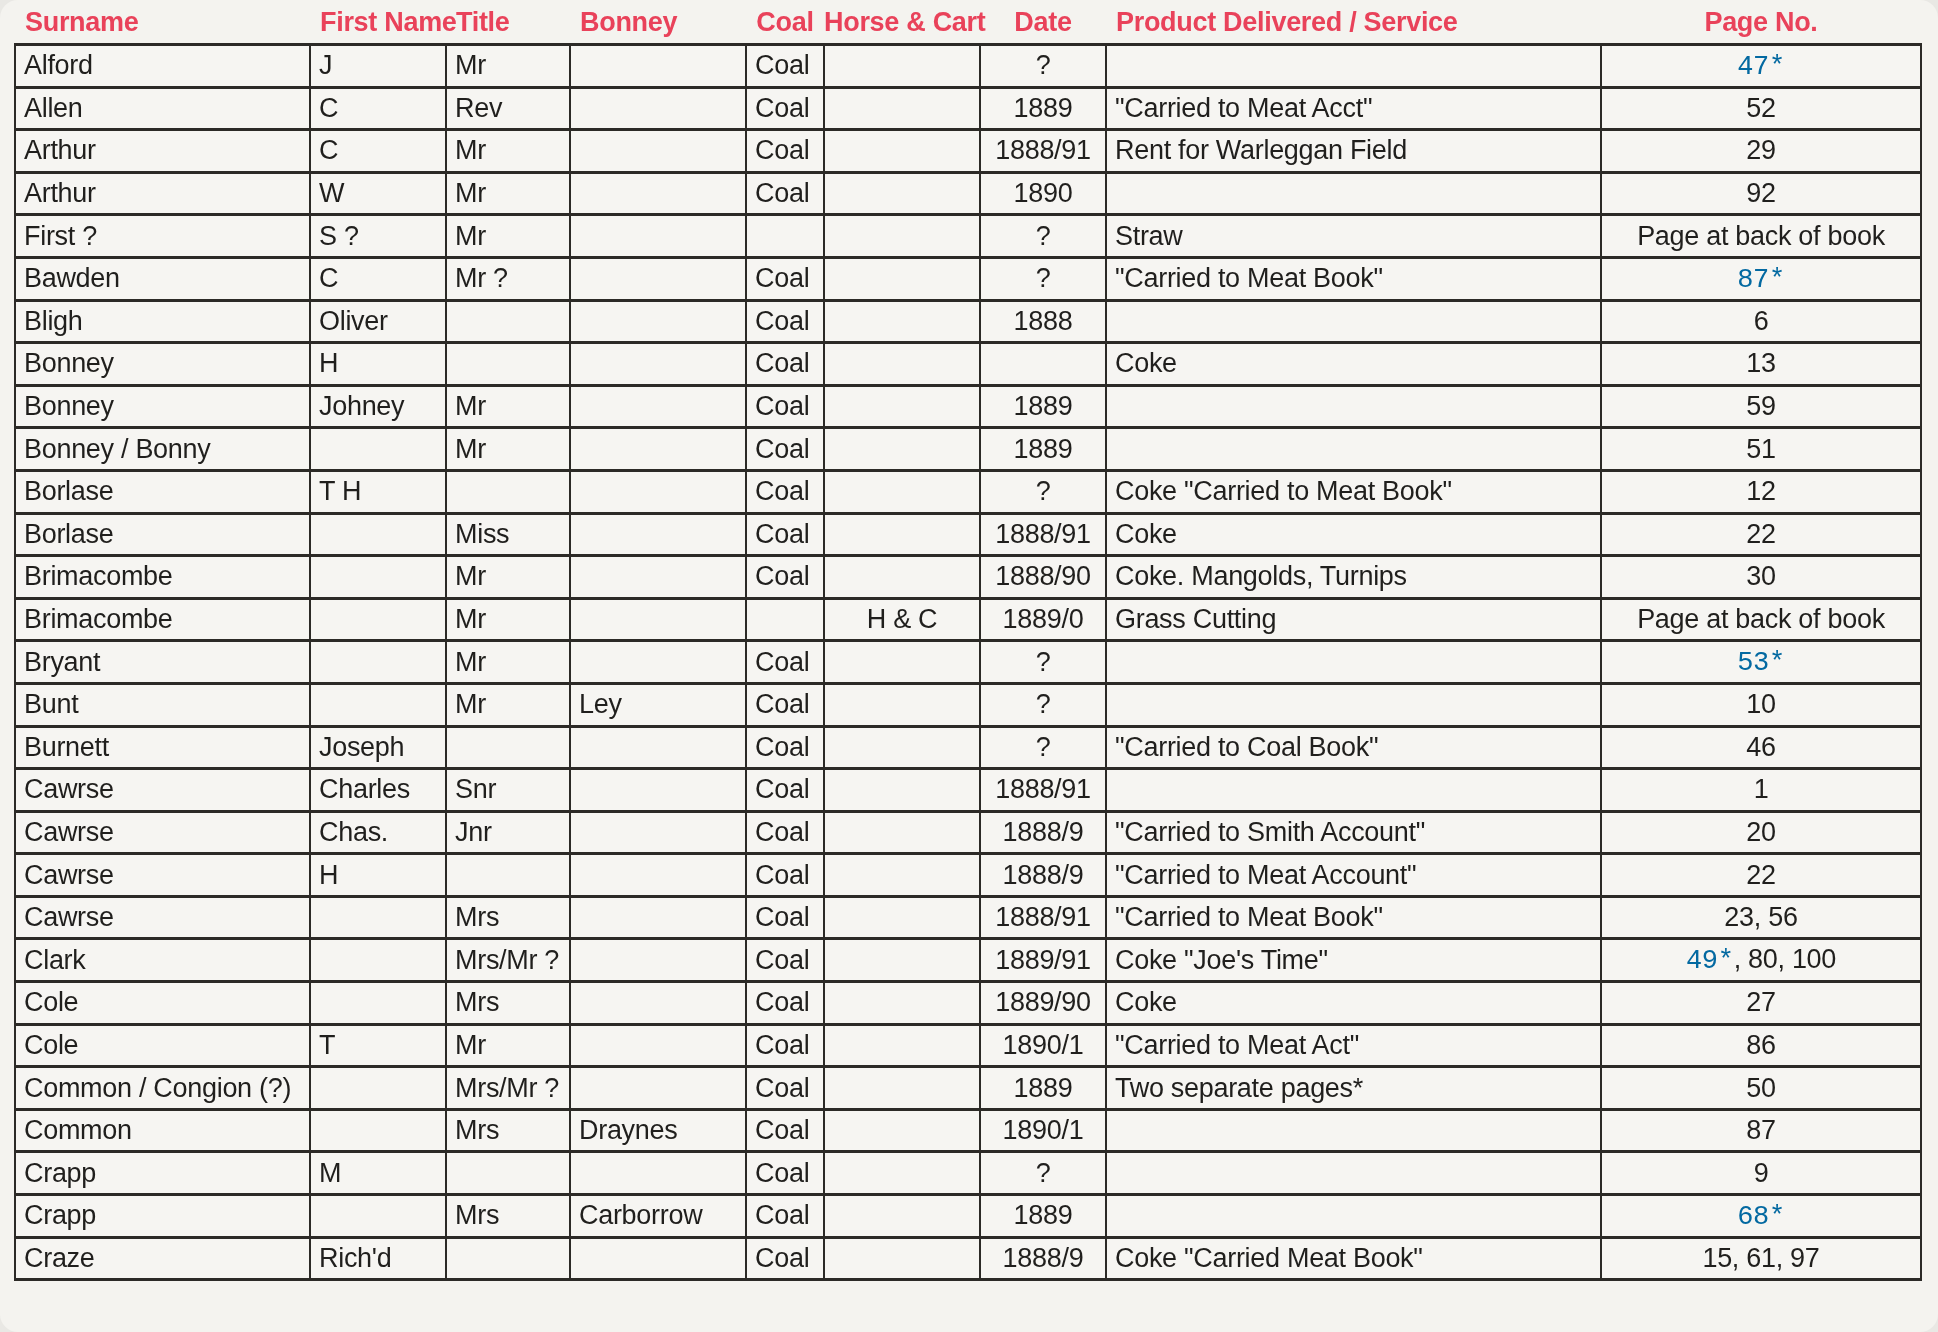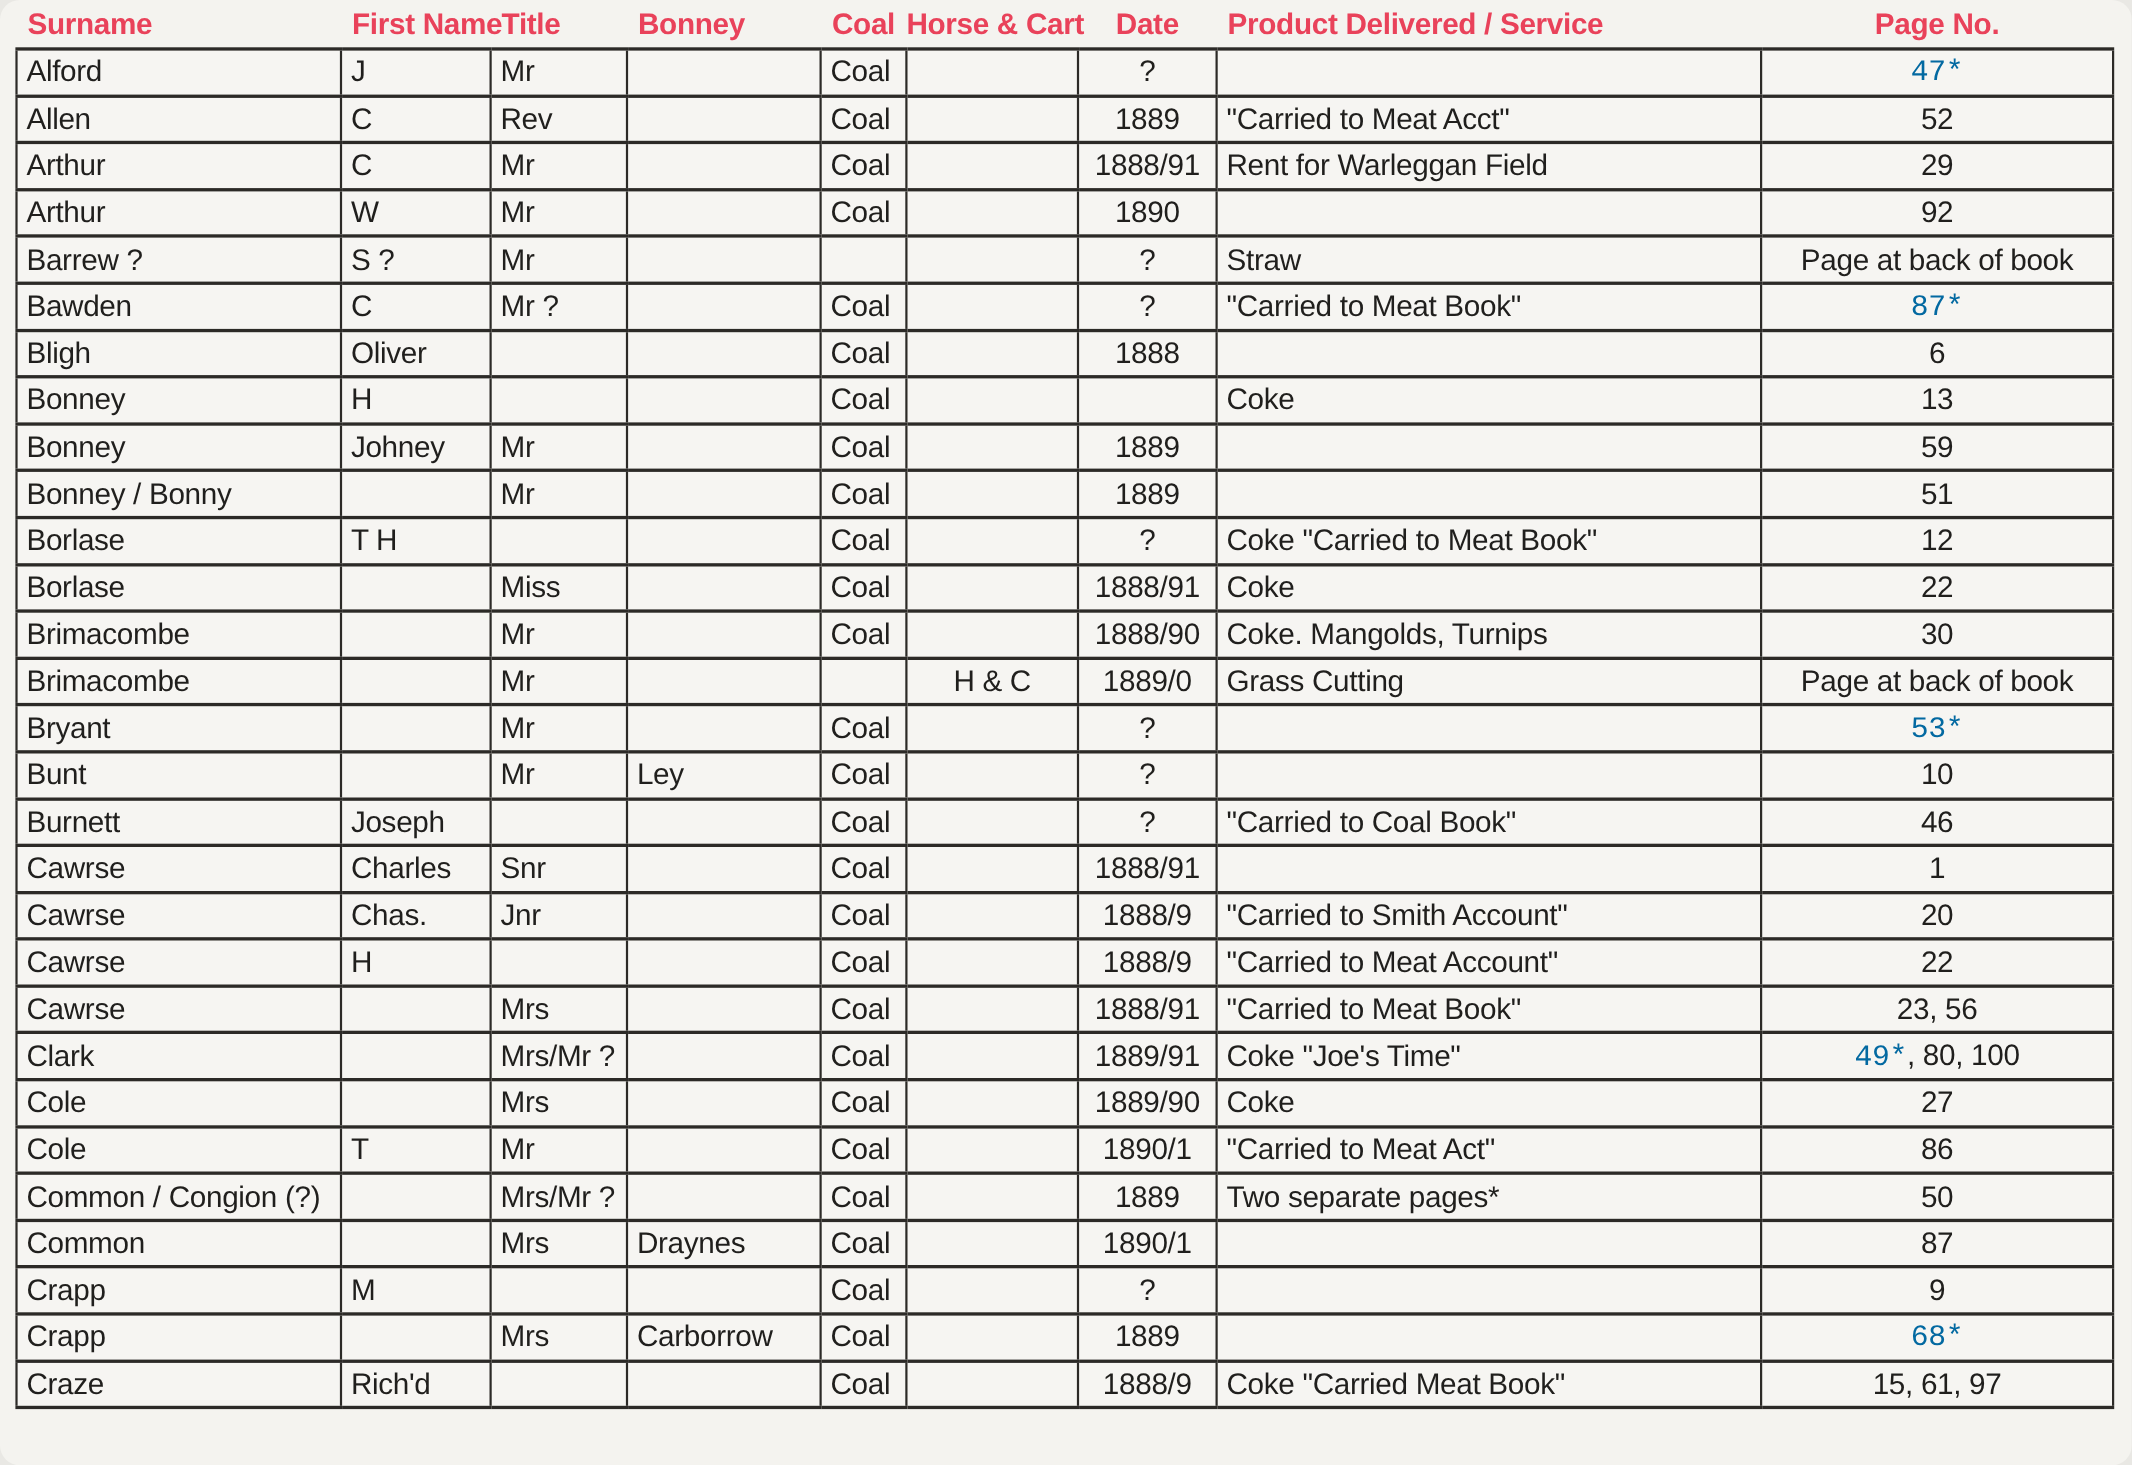--- a/index.html
+++ b/index.html
@@ -122,21 +122,21 @@
           <td class="al">W</td>
           <td class="al">Mr</td>
           <td class="al"></td>
           <td class="al">Coal</td>
           <td class="ac"></td>
           <td class="ac">1890</td>
           <td class="al"></td>
           <td class="ac"><span>92</span></td>
         </tr>
         <tr>
-          <td class="al">Barrew ?</td>
+          <td class="al">First ?</td>
           <td class="al">S ?</td>
           <td class="al">Mr</td>
           <td class="al"></td>
           <td class="al"></td>
           <td class="ac"></td>
           <td class="ac">?</td>
           <td class="al">Straw</td>
           <td class="ac"><span>Page at back of book</span></td>
         </tr>
         <tr>

